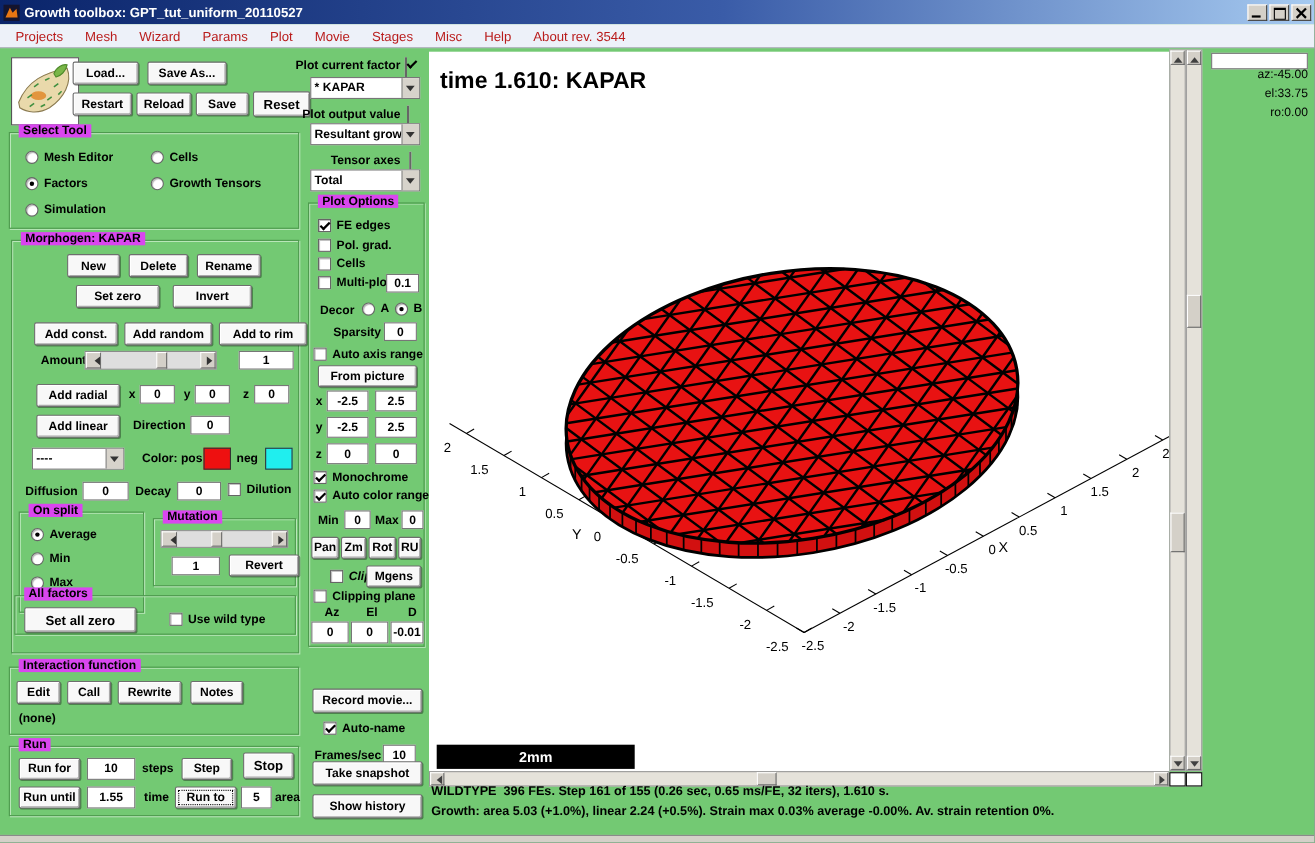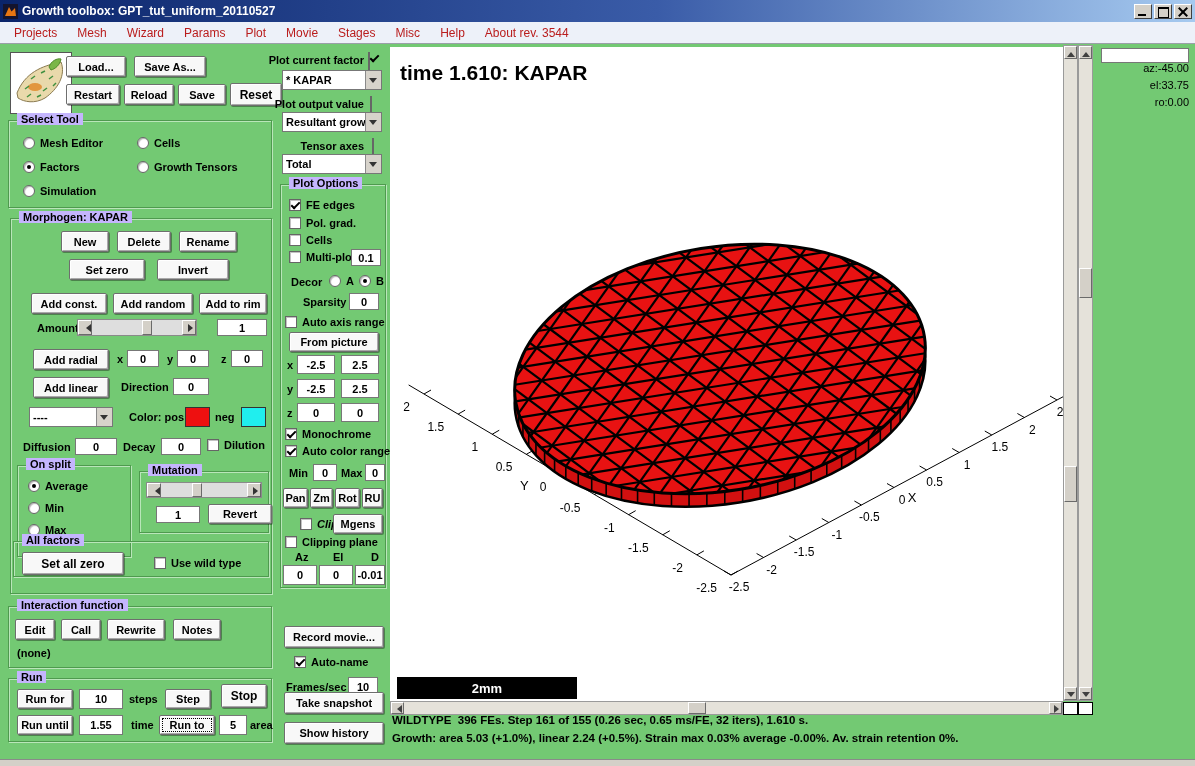--- a/index.html
+++ b/index.html
@@ -27,21 +27,21 @@
   
   .btn{display:flex;align-items:center;justify-content:center;background:#f8f8f8;color:#000;
        border:1px solid #6e6e6e;border-radius:2px;font-size:11px;font-weight:bold;white-space:nowrap;
        box-shadow:inset 1px 1px 0 #ffffff,inset -1px -1px 0 #a9a9a9,1px 1px 0 rgba(0,0,0,.35);}
   .btn.strong{font-size:12px;}
   .btn.focused{outline:1px dotted #000;outline-offset:-4px;}
   .field{display:flex;align-items:center;justify-content:center;background:#ffffff;
          border:1px solid #777;font-size:11px;font-weight:bold;color:#000;}
   .lbl{font-size:11px;font-weight:bold;color:#000;white-space:nowrap;}
   .grp{position:absolute;border:1px solid #4e9a4e;box-shadow:inset 1px 1px 0 #b9e6b9,1px 1px 0 #b9e6b9;}
-  .legend{position:absolute;top:-8px;left:8px;background:#c4b5fd;padding:0 4px;font-size:11px;font-weight:bold;white-space:pre;}
+  .legend{position:absolute;top:-8px;left:8px;background:#d946ef;padding:0 4px;font-size:11px;font-weight:bold;white-space:pre;}
   .cb{position:relative;width:12px;height:12px;background:#fff;border:1px solid #666;
       box-shadow:inset 1px 1px 0 #c2c2c2;flex:0 0 auto;}
   .cb.checked::after{content:"";position:absolute;left:1px;top:2px;width:7px;height:3px;
       border-left:2px solid #000;border-bottom:2px solid #000;transform:rotate(-45deg);}
   .radio{position:relative;width:12px;height:12px;border-radius:50%;background:#fff;border:1px solid #666;
       box-shadow:inset 1px 1px 1px #b5b5b5;flex:0 0 auto;}
   .radio.selected::after{content:"";position:absolute;left:3px;top:3px;width:4px;height:4px;border-radius:50%;background:#000;}
   .row{position:absolute;display:flex;align-items:center;gap:5px;}
   .dd{position:absolute;display:flex;background:#fff;border:1px solid #777;}
   .dd-text{flex:1;font-size:11px;font-weight:bold;padding:3px 3px 0 3px;white-space:nowrap;overflow:hidden;}
@@ -158,21 +158,21 @@
     
     <div class="grp" style="left:10px;top:174px;width:262px;height:376px;">
       <span class="legend">Morphogen: KAPAR</span>
       <div class="btn p" style="left:50px;top:12px;width:48px;height:21px;">New</div>
       <div class="btn p" style="left:106px;top:12px;width:54px;height:21px;">Delete</div>
       <div class="btn p" style="left:168px;top:12px;width:58px;height:21px;">Rename</div>
       <div class="btn p" style="left:58px;top:40px;width:76px;height:21px;">Set zero</div>
       <div class="btn p" style="left:146px;top:40px;width:72px;height:21px;">Invert</div>
       <div class="btn p" style="left:20px;top:74px;width:76px;height:21px;">Add const.</div>
       <div class="btn p" style="left:102px;top:74px;width:80px;height:21px;">Add random</div>
-      <div class="btn p" style="left:188px;top:74px;width:68px;height:21px;">Add to rim</div>
+      <div class="btn p" style="left:188px;top:74px;width:80px;height:21px;">Add to rim</div>
       <span class="lbl p" style="left:26px;top:103px;">Amount</span>
       <div class="slider" style="left:66px;top:100px;width:120px;height:17px;">
         <span class="sl-btn l"></span>
         <span class="sl-track">
             <span class="sl-thumb" style="left:55%;"></span>
           </span>
         <span class="sl-btn r"></span>
       </div>
       <div class="field p" style="left:206px;top:100px;width:50px;height:17px;">1</div>
       <div class="btn p" style="left:22px;top:130px;width:76px;height:21px;">Add radial</div>

